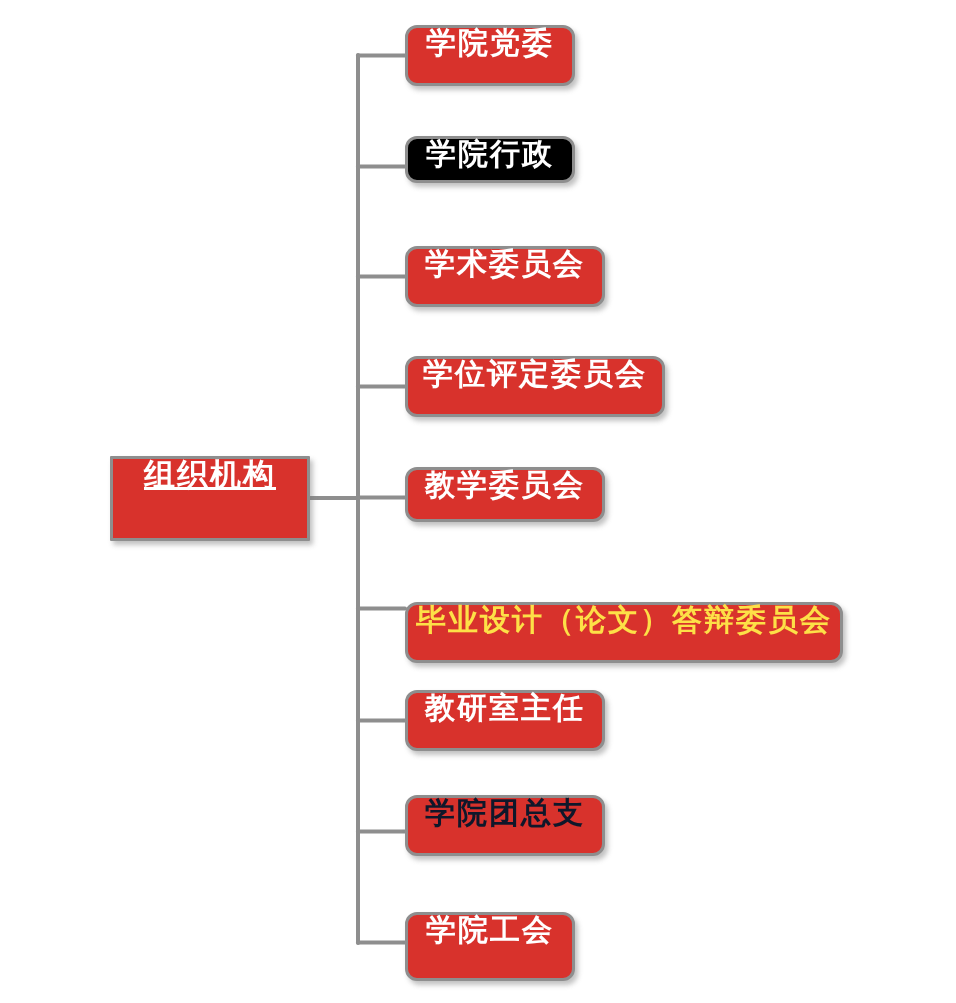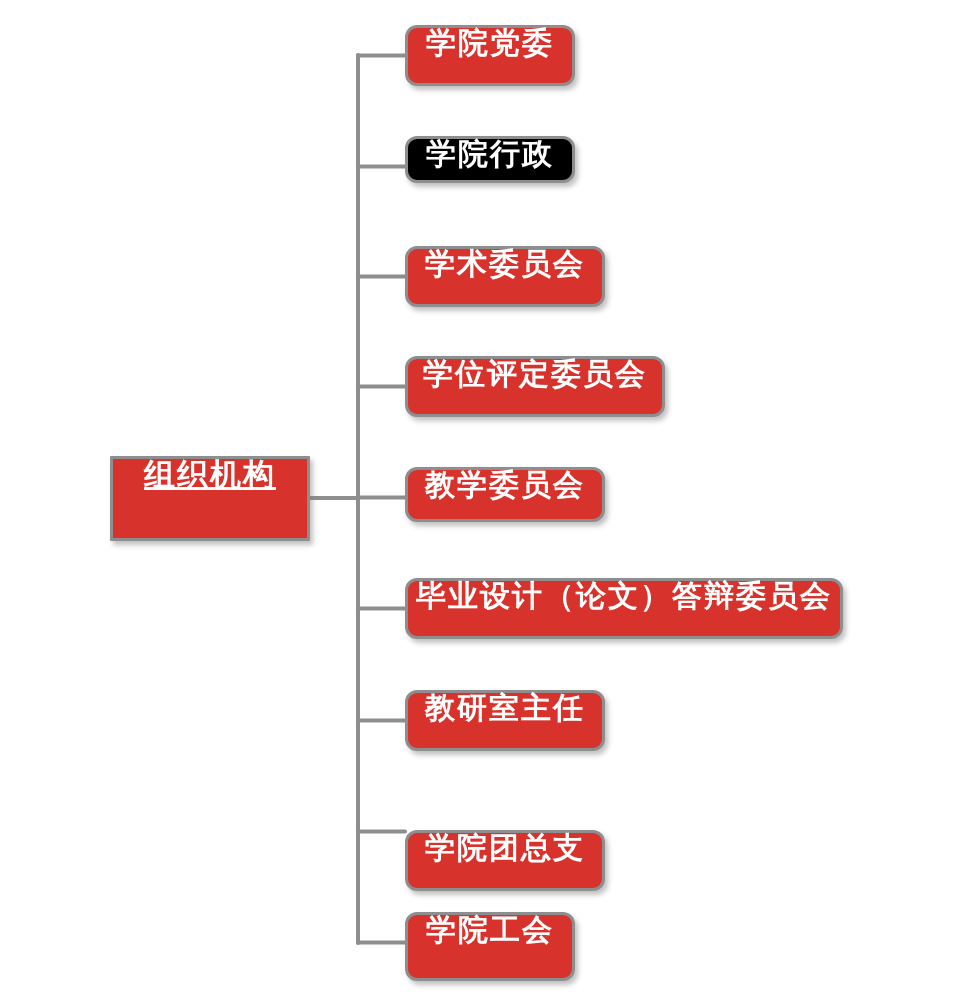--- a/index.html
+++ b/index.html
@@ -86,27 +86,27 @@
       </div>
       <div class="node child" style="left: 405px; top: 246px; width: 200px; height: 61px; background: rgb(216, 50, 44); border-color: rgb(142, 142, 142); color: rgb(255, 255, 255);">
         <span class="node-label">学术委员会</span>
       </div>
       <div class="node child" style="left: 405px; top: 356px; width: 260px; height: 61px; background: rgb(216, 50, 44); border-color: rgb(142, 142, 142); color: #ffffff;">
         <span class="node-label">学位评定委员会</span>
       </div>
       <div class="node child" style="left: 405px; top: 467px; width: 200px; height: 55px; background: rgb(216, 50, 44); border-color: rgb(142, 142, 142); color: rgb(255, 255, 255);">
         <span class="node-label">教学委员会</span>
       </div>
-      <div class="node child" style="left: 405px; top: 578px; width: 438px; height: 61px; background: rgb(216, 50, 44); border-color: rgb(142, 142, 142); color: #ffffff;">
+      <div class="node child" style="left: 405px; top: 602px; width: 438px; height: 61px; background: rgb(216, 50, 44); border-color: rgb(142, 142, 142); color: #fde047;">
         <span class="node-label">毕业设计（论文）答辩委员会</span>
       </div>
       <div class="node child" style="left: 405px; top: 690px; width: 200px; height: 61px; background: rgb(216, 50, 44); border-color: rgb(142, 142, 142); color: rgb(255, 255, 255);">
         <span class="node-label">教研室主任</span>
       </div>
-      <div class="node child" style="left: 405px; top: 830px; width: 200px; height: 61px; background: rgb(216, 50, 44); border-color: rgb(142, 142, 142); color: #ffffff;">
+      <div class="node child" style="left: 405px; top: 795px; width: 200px; height: 61px; background: rgb(216, 50, 44); border-color: rgb(142, 142, 142); color: #0f172a;">
         <span class="node-label">学院团总支</span>
       </div>
       <div class="node child" style="left: 405px; top: 912px; width: 170px; height: 69px; background: rgb(216, 50, 44); border-color: rgb(142, 142, 142); color: rgb(255, 255, 255);">
         <span class="node-label">学院工会</span>
       </div>
     </div>
 
 </div>
 
 </body></html>

